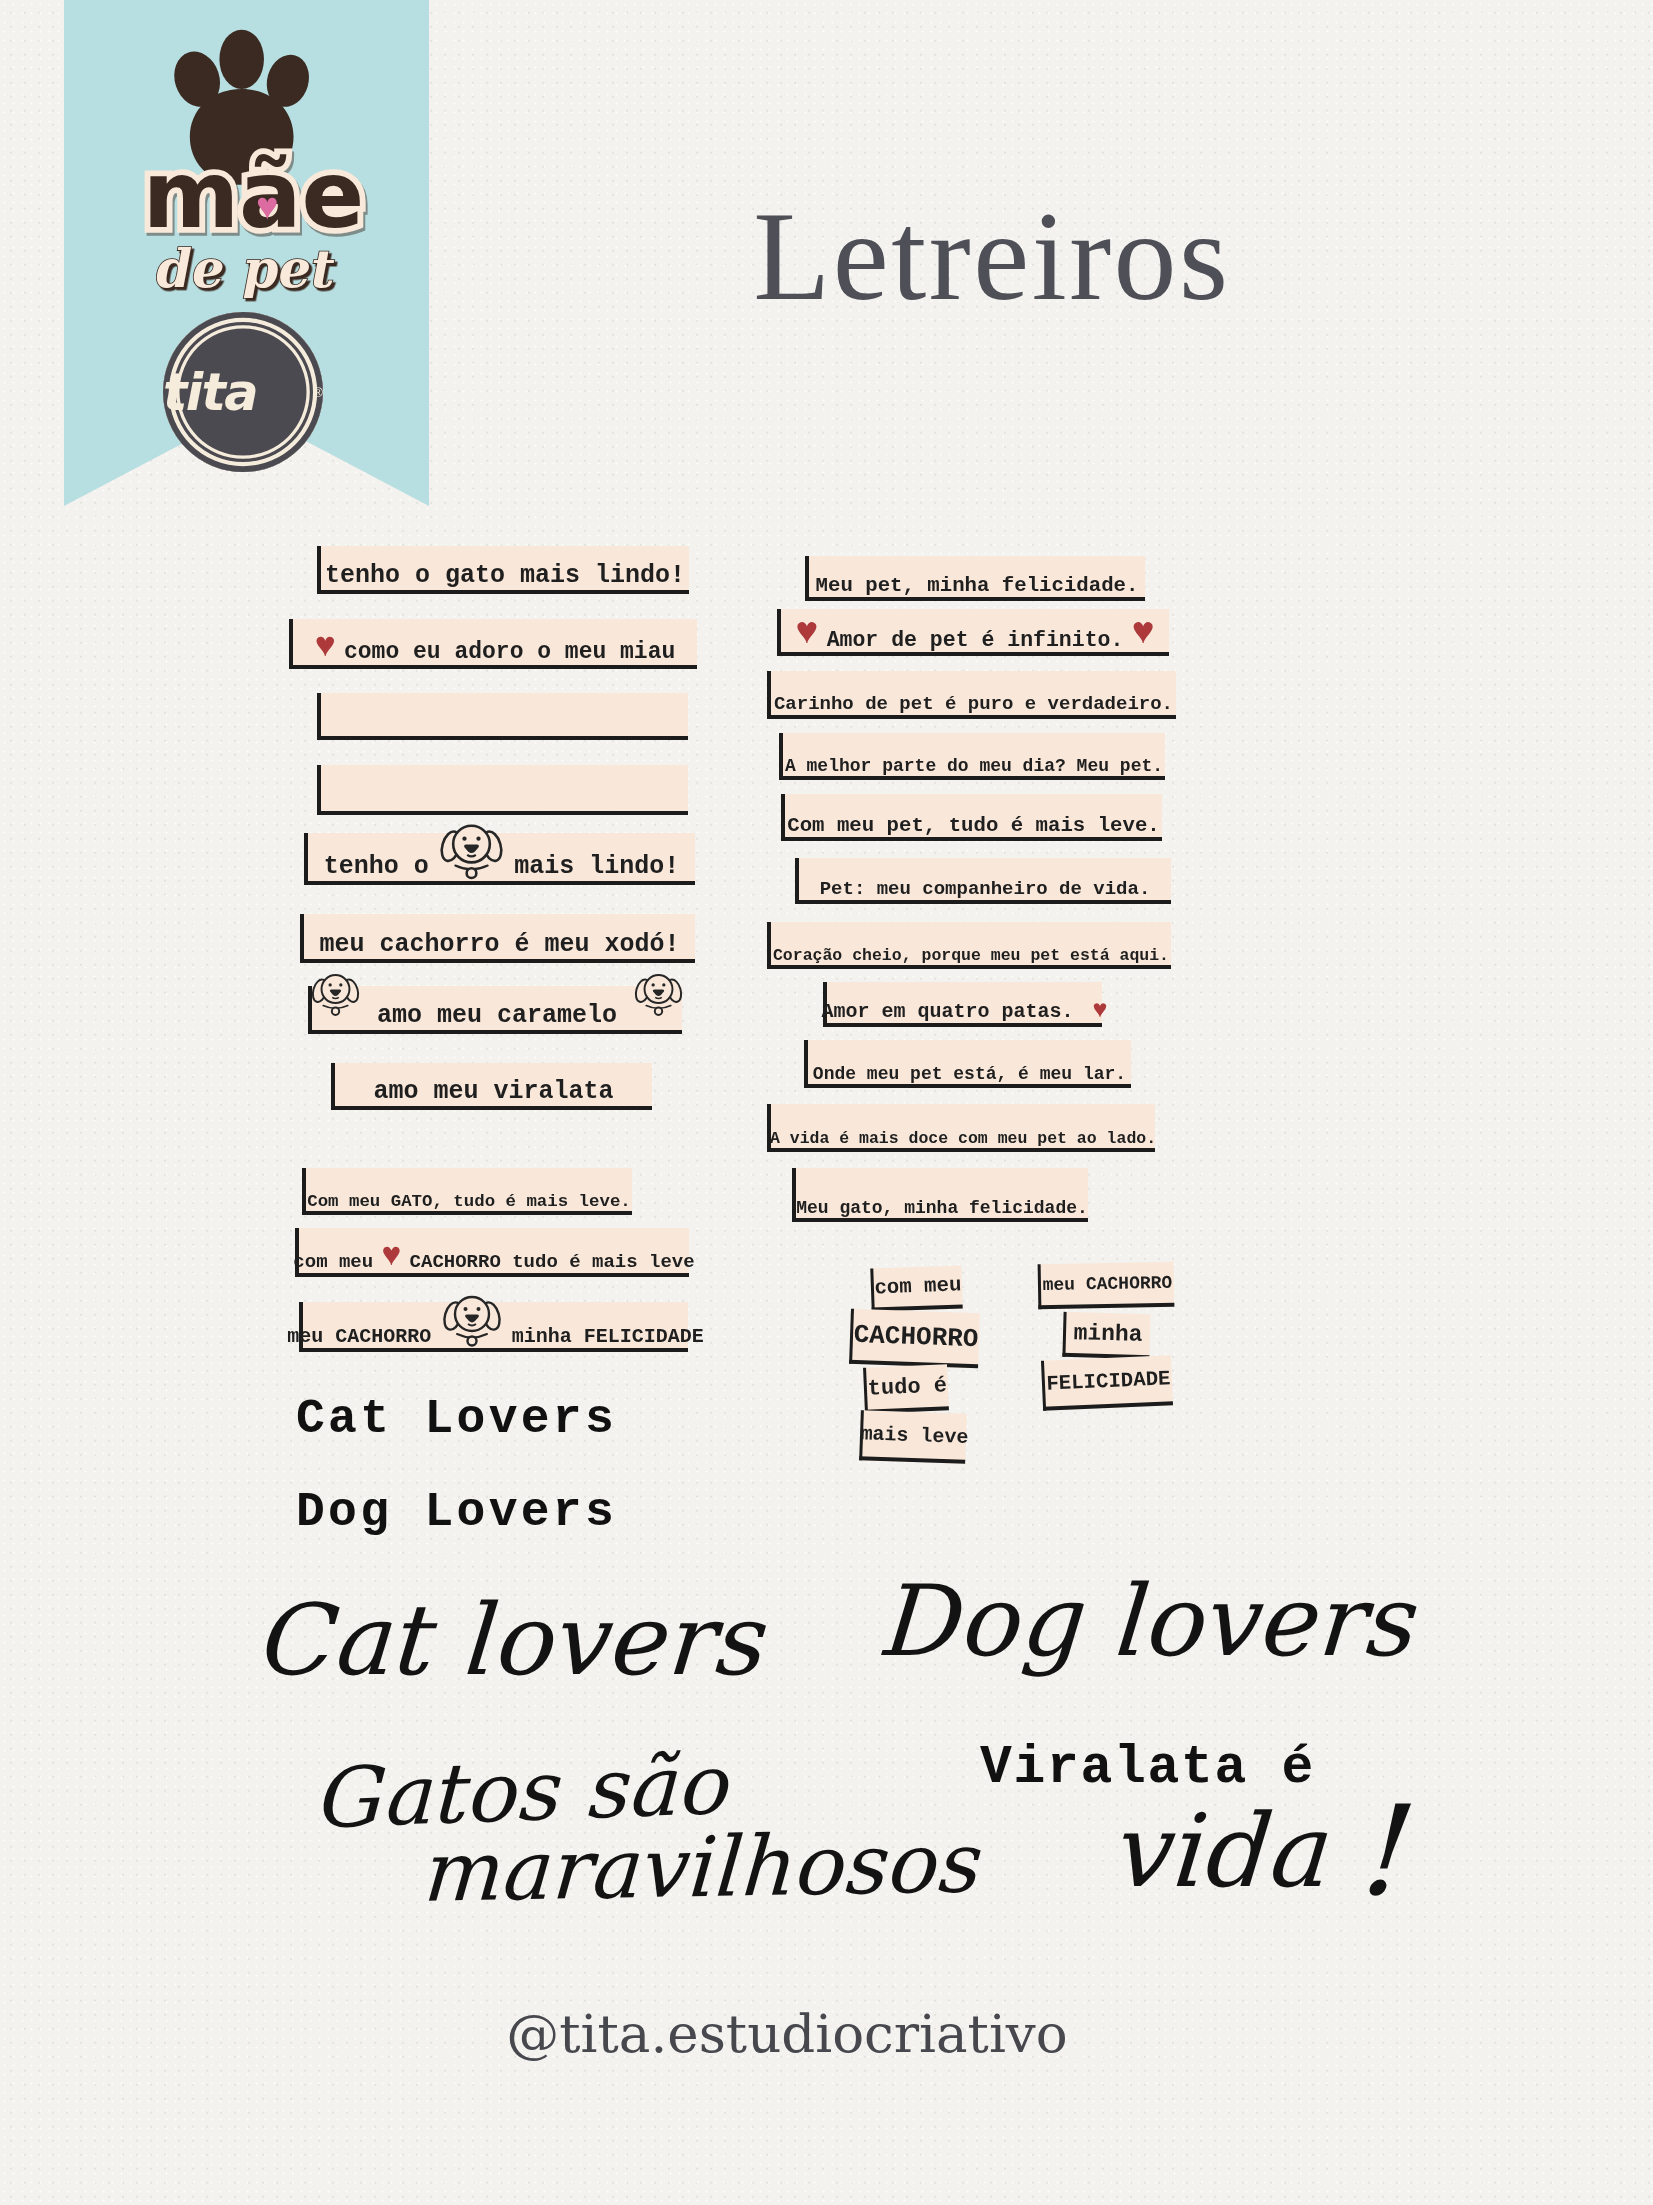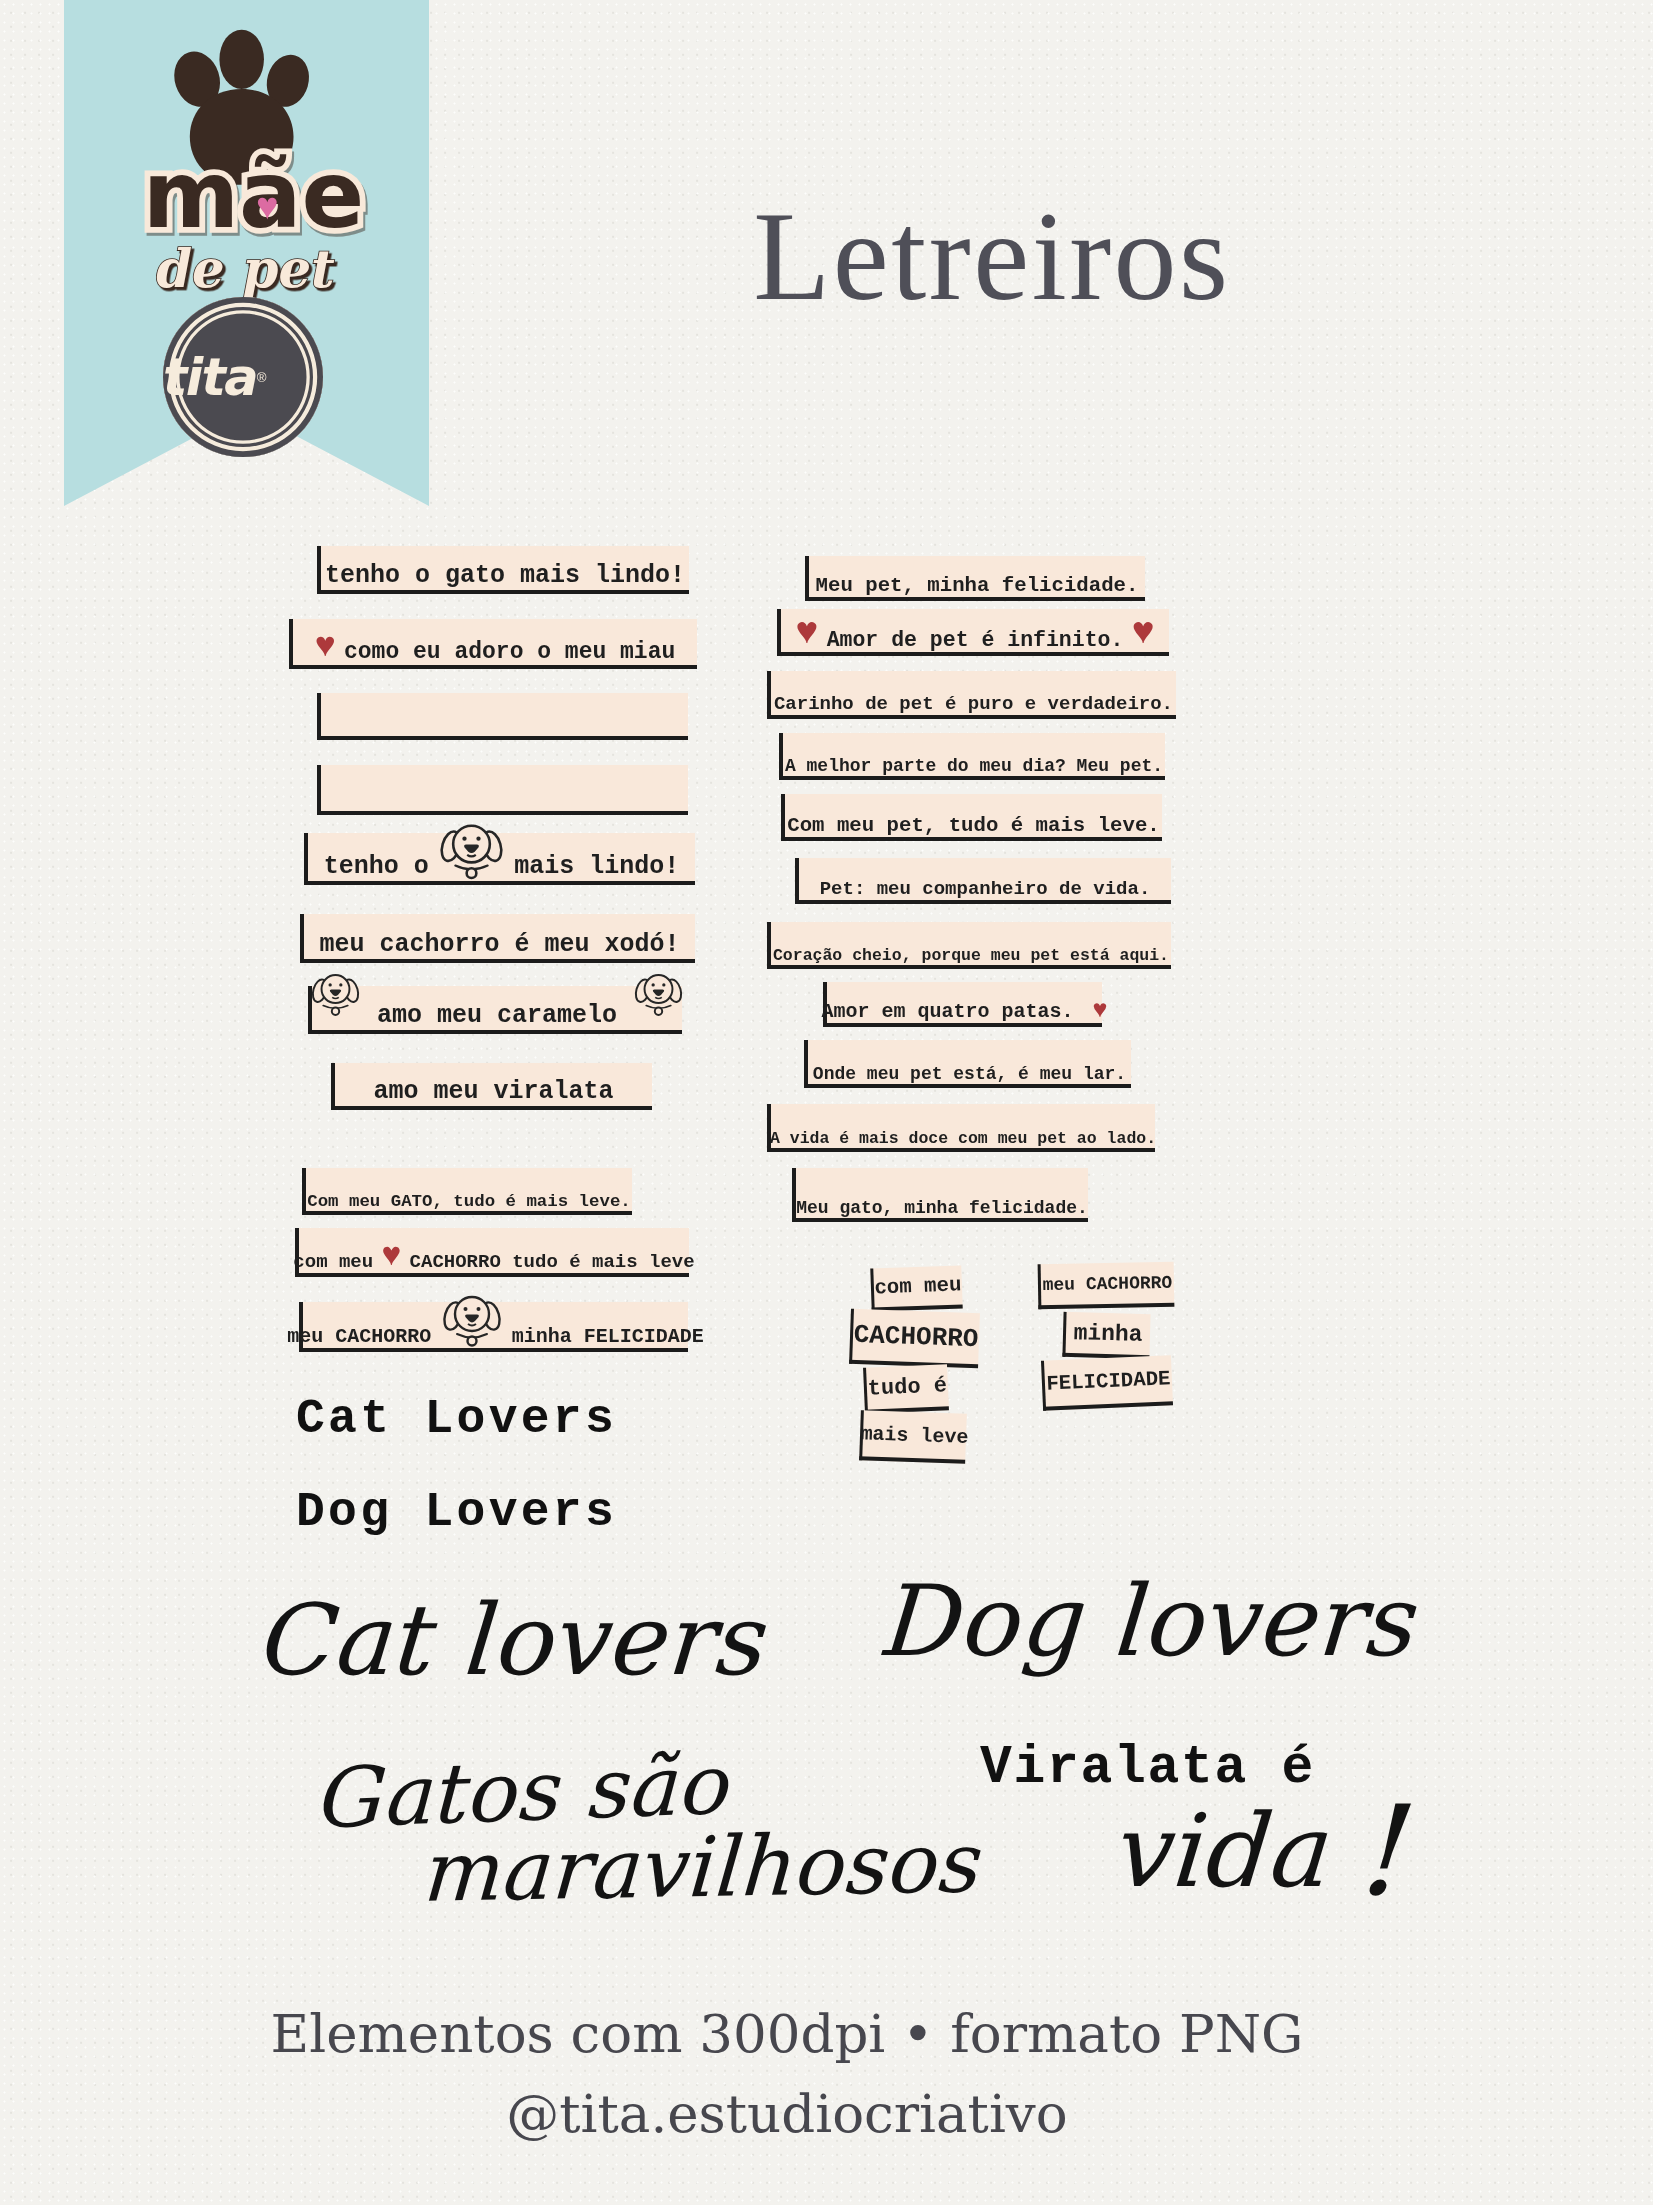--- a/index.html
+++ b/index.html
@@ -17,22 +17,22 @@
   .banner{position:absolute;left:64px;top:0;width:365px;height:506px;
           background:#b7dee0;
           clip-path:polygon(0 0,100% 0,100% 100%,50% 81%,0 100%);}
   .paw{position:absolute;left:155px;top:28px;width:175px;height:165px;}
   .mae-svg{position:absolute;left:113px;top:121px;width:281px;height:141px;
            filter:drop-shadow(2.5px 3.3px 0 rgba(58,42,34,.45));overflow:visible;}
   .mae-heart{position:absolute;left:256px;top:187px;font-size:38px;line-height:1;
              color:#dc6ba2;z-index:3;}
   .depet-svg{position:absolute;left:142px;top:232px;width:207px;height:83px;
              overflow:visible;}
-  .tita{position:absolute;left:163px;top:297px;width:160px;height:160px;border-radius:50%;
-        background:#4b4a50;display:flex;align-items:center;justify-content:flex-start;
+  .tita{position:absolute;left:163px;top:312px;width:160px;height:160px;border-radius:50%;
+        background:#4b4a50;display:flex;align-items:center;justify-content:space-between;
         box-shadow:inset 0 0 0 5.8px #4b4a50,inset 0 0 0 10px #f6ecdc,
                    inset 0 0 0 13.2px #4b4a50,inset 0 0 0 16.5px #f6ecdc;z-index:2;}
   .tita-word{font-family:"DejaVu Sans",sans-serif;font-weight:bold;font-style:italic;
              font-size:51px;color:#f6ecdc;letter-spacing:-1.7px;}
   .tita-reg{font-size:13.2px;color:#f6ecdc;vertical-align:sub;}
 
   
   .title{position:absolute;left:992px;top:185px;transform:translateX(-50%);
          font-family:"Liberation Serif",serif;font-weight:400;font-size:126px;
          color:#4f4f58;letter-spacing:2.5px;white-space:nowrap;}
@@ -286,18 +286,17 @@
   <div class="script" style="left:321px;top:1743px;font-size:83px;transform:skewX(-6deg) rotate(-2deg)">Gatos são</div>
   <div class="script" style="left:426px;top:1819px;font-size:83px;transform:skewX(-6deg) rotate(-1deg)">maravilhosos</div>
 
   <div class="typed" style="left:980px;top:1738px;font-size:53px;letter-spacing:1.7px">Viralata é</div>
   <div class="script" style="left:1118px;top:1779px;font-size:101px">
     <span>vida</span>
     <span class="bang">!</span>
   </div>
 
   <div class="footer">
-    <div>Elementos com 300dpi • formato PNG</div>
     <div>@tita.estudiocriativo</div>
   </div>
 
 </div>
 
 
 </body></html>

